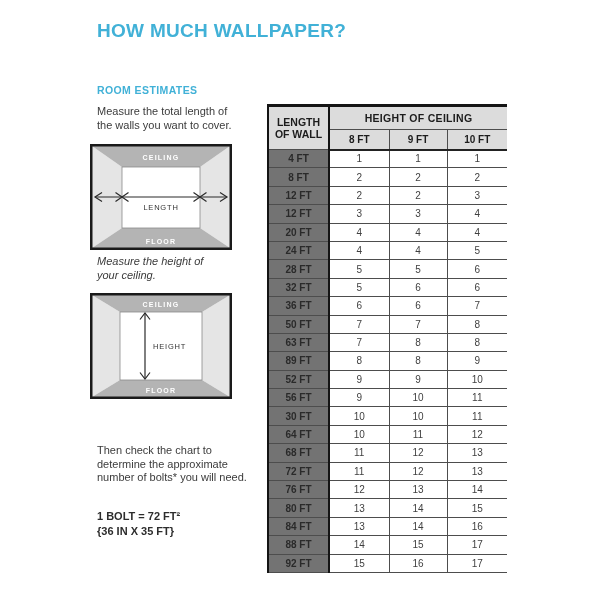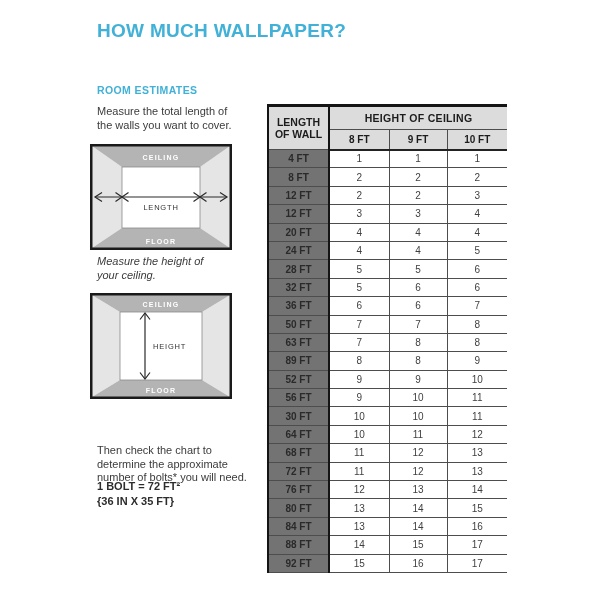--- a/index.html
+++ b/index.html
@@ -50,21 +50,21 @@
     top: 477px;
     font-size: 11px;
     font-weight: bold;
     color: #2d2d2d;
     line-height: 14px;
   }
   .footnote .line2 { padding-left: 7px; }
   .bolt-info {
     position: absolute;
     left: 97px;
-    top: 479px;
+    top: 509px;
     font-size: 11px;
     font-weight: bold;
     color: #2d2d2d;
     line-height: 14.5px;
   }
   table.bolts {
     position: absolute;
     left: 267px;
     top: 104px;
     width: 239px;

